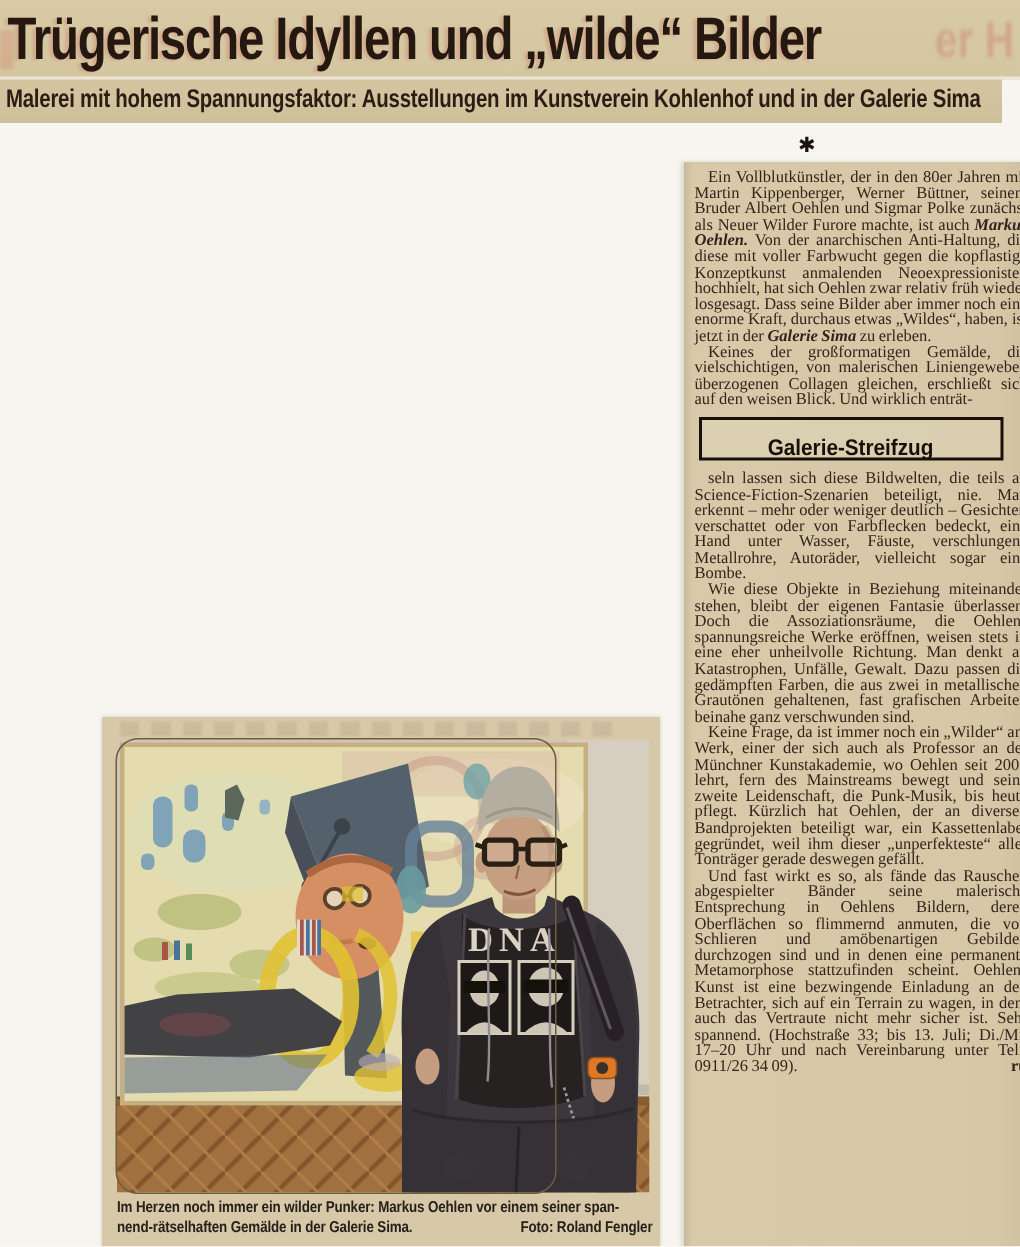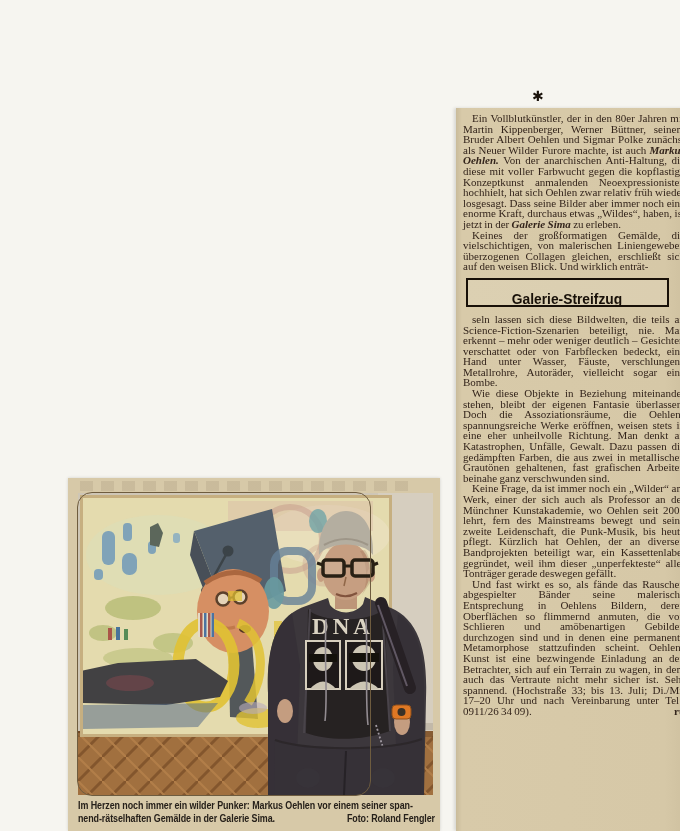--- a/index.html
+++ b/index.html
@@ -45,20 +45,28 @@
   .caption{position:absolute;left:10px;top:321px;width:420px;color:#26201a;
            font-weight:700;font-size:10.5px;line-height:13px;letter-spacing:-.1px;white-space:nowrap;
            transform:scaleX(.85);transform-origin:left top;}
   .caption .row2{display:flex;justify-content:space-between;width:420px;}
 </style>
 </head>
 <body>
 
 <div id="stage">
 
+  <div class="masthead">
+    <div class="ghost-bar"></div>
+    <div class="headline">Trügerische Idyllen und „wilde“ Bilder</div>
+    <div class="ghost-red">er H</div>
+    <div class="seam"></div>
+    <div class="notch"></div>
+    <div class="subheadline">Malerei mit hohem Spannungsfaktor: Ausstellungen im Kunstverein Kohlenhof und in der Galerie Sima</div>
+  </div>
 
   <div class="star">✱</div>
 
   <div class="column-paper">
     <div class="column-text">
       <div id="before-box">
           <p><span>Ein Vollblutkünstler, der in den 80er Jahren mit Martin Kippenberger, Werner Büttner, seinem Bruder Albert Oehlen und Sigmar Polke zunächst als Neuer Wilder Furore machte, ist auch </span><span class="b i">Markus Oehlen.</span><span> Von der anarchischen Anti-Haltung, die diese mit voller Farbwucht gegen die kopflastige Konzeptkunst anmalenden Neoexpressionisten hochhielt, hat sich Oehlen zwar relativ früh wieder losgesagt. Dass seine Bilder aber immer noch eine enorme Kraft, durchaus etwas „Wildes“, haben, ist jetzt in der </span><span class="b i">Galerie Sima</span><span> zu erleben.</span></p>
           <p><span>Keines der großformatigen Gemälde, die vielschichtigen, von malerischen Liniengeweben überzogenen Collagen gleichen, erschließt sich auf den weisen Blick. Und wirklich enträt-</span></p>
         </div>
       <div class="streifzug-box">

